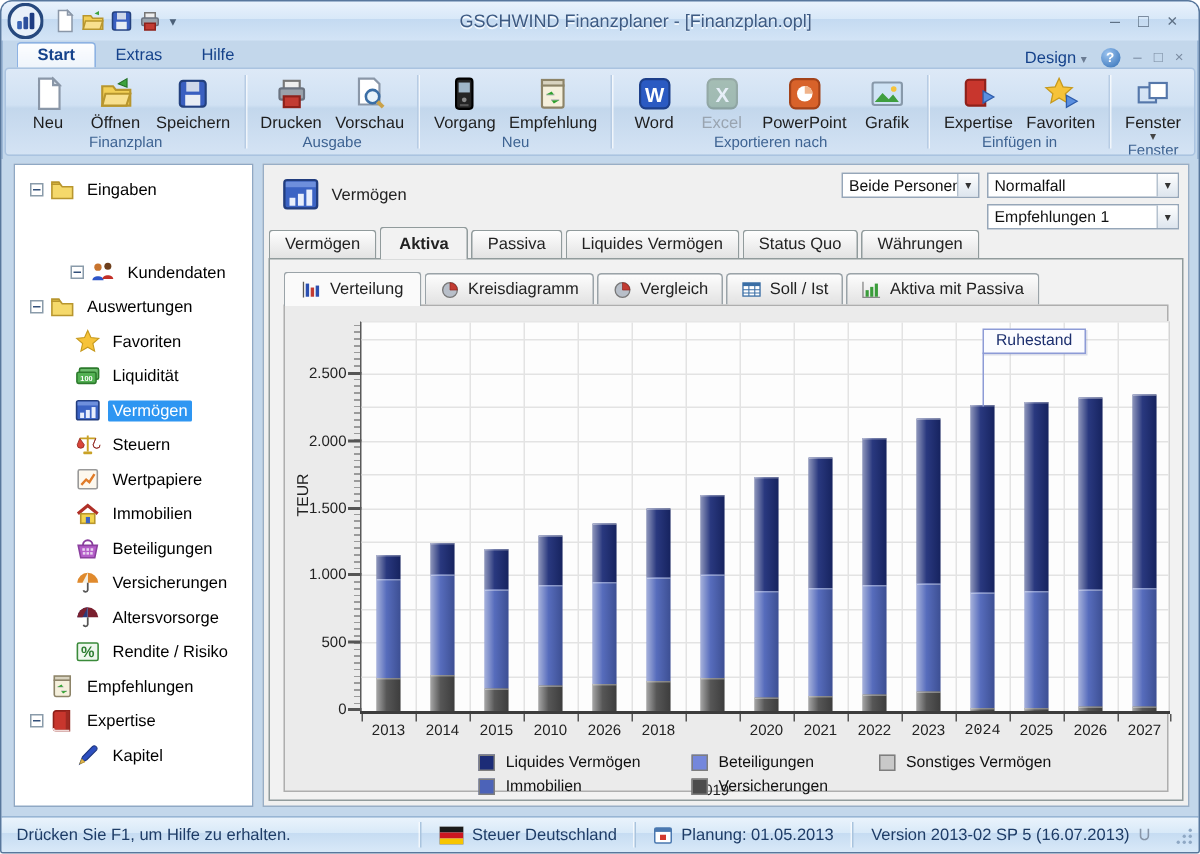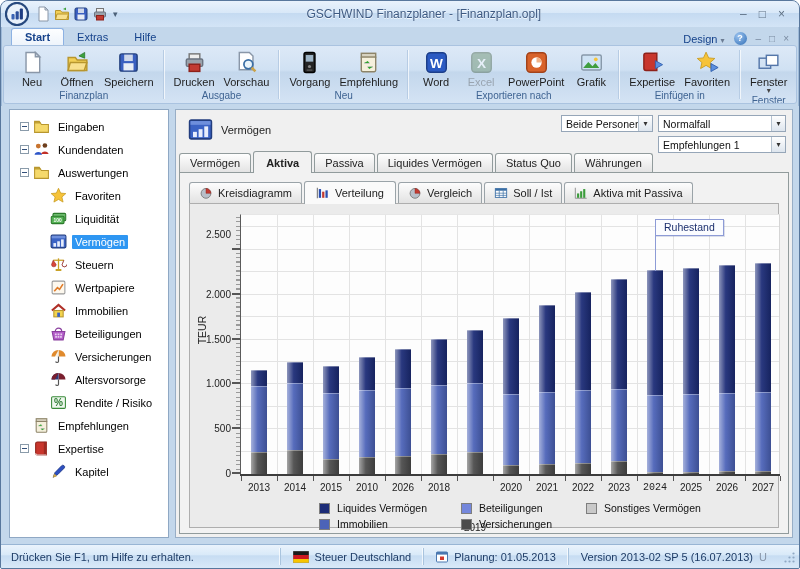--- a/index.html
+++ b/index.html
@@ -367,21 +367,21 @@
         <div class="titem" style="padding-left: 10px;">
           <span class="expander"></span>
           <span class="ticon">
             <svg viewBox="0 0 16 16">
               <path d="M1.5 4.5h5.2l1.3 1.6h6.5v7.4h-13z" fill="#f5d96b" stroke="#b8962e"></path>
               <path d="M1.5 4.5v-1.3h4.4l.8 1.3z" fill="#e8c84a" stroke="#b8962e"></path>
             </svg>
           </span>
           <span class="tlabel">Eingaben</span>
         </div>
-        <div class="titem" style="padding-left: 10px;">
+        <div class="titem" style="padding-left: 37px; margin-top: 32px;">
           <span class="expander"></span>
           <span class="ticon">
             <svg viewBox="0 0 16 16">
               <circle cx="5" cy="4.8" r="2.3" fill="#c8742f"></circle>
               <path d="M1.5 13c0-3.4 7-3.4 7 0z" fill="#2d55c8"></path>
               <circle cx="11.2" cy="4.2" r="2.2" fill="#6e3f1c"></circle>
               <path d="M7.8 12.3c0-3.2 6.8-3.2 6.8 0z" fill="#c23028"></path>
             </svg>
           </span>
           <span class="tlabel">Kundendaten</span>
@@ -581,39 +581,39 @@
       <div class="mp-tabs1" id="tabs1">
           <div class="tab1">Vermögen</div>
           <div class="tab1 active">Aktiva</div>
           <div class="tab1">Passiva</div>
           <div class="tab1">Liquides Vermögen</div>
           <div class="tab1">Status Quo</div>
           <div class="tab1">Währungen</div>
         </div>
       <div class="mp-content">
         <div class="mp-tabs2" id="tabs2">
-            <div class="tab2">
-              <span class="t2icon">
-                <svg viewBox="0 0 16 16">
-                  <circle cx="8" cy="8.4" r="5.6" fill="#b8bfc9" stroke="#777"></circle>
-                  <path d="M8 8.4V2.8a5.6 5.6 0 015.6 5.6z" fill="#c23b32" stroke="#8e211a" stroke-width=".5"></path>
-                </svg>
-              </span>
-              <span>Kreisdiagramm</span>
-            </div>
             <div class="tab2 active">
               <span class="t2icon">
                 <svg viewBox="0 0 16 16">
                   <path d="M1.5 2v12" stroke="#555"></path>
                   <rect x="3.2" y="3.5" width="2.6" height="10" fill="#2b4fb0"></rect>
                   <rect x="7" y="6.5" width="2.6" height="7" fill="#c23b32"></rect>
                   <rect x="10.8" y="5" width="2.6" height="8.5" fill="#2b4fb0"></rect>
                 </svg>
               </span>
               <span>Verteilung</span>
+            </div>
+            <div class="tab2">
+              <span class="t2icon">
+                <svg viewBox="0 0 16 16">
+                  <circle cx="8" cy="8.4" r="5.6" fill="#b8bfc9" stroke="#777"></circle>
+                  <path d="M8 8.4V2.8a5.6 5.6 0 015.6 5.6z" fill="#c23b32" stroke="#8e211a" stroke-width=".5"></path>
+                </svg>
+              </span>
+              <span>Kreisdiagramm</span>
             </div>
             <div class="tab2">
               <span class="t2icon">
                 <svg viewBox="0 0 16 16">
                   <circle cx="8" cy="8.4" r="5.6" fill="#b8bfc9" stroke="#777"></circle>
                   <path d="M8 8.4V2.8a5.6 5.6 0 015.6 5.6z" fill="#c23b32" stroke="#8e211a" stroke-width=".5"></path>
                 </svg>
               </span>
               <span>Vergleich</span>
             </div>
@@ -671,21 +671,21 @@
               <span class="yticklabel" style="bottom: -5px;">0</span>
               <div class="majortick" style="left: -9px; width: 9px; bottom: 0px;"></div>
               <span class="yticklabel" style="bottom: 39.8276px;">500</span>
               <div class="majortick" style="left: -9px; width: 9px; bottom: 44.8276px;"></div>
               <span class="yticklabel" style="bottom: 84.6552px;">1.000</span>
               <div class="majortick" style="left: -9px; width: 9px; bottom: 89.6552px;"></div>
               <span class="yticklabel" style="bottom: 129.483px;">1.500</span>
               <div class="majortick" style="left: -9px; width: 9px; bottom: 134.483px;"></div>
               <span class="yticklabel" style="bottom: 174.31px;">2.000</span>
               <div class="majortick" style="left: -9px; width: 9px; bottom: 179.31px;"></div>
-              <span class="yticklabel" style="bottom: 234px;">2.500</span>
+              <span class="yticklabel" style="bottom: 219px;">2.500</span>
               <div class="majortick" style="left: -9px; width: 9px; bottom: 224.138px;"></div>
               <div class="slot" style="left: 0px;">
                 <div class="bar">
                   <div class="seg" style="height: 21.5172px; background-color: rgb(76, 76, 76);"></div>
                   <div class="seg" style="height: 66.3448px; background-color: rgb(76, 99, 184);"></div>
                   <div class="seg" style="height: 16.5862px; background-color: rgb(28, 44, 119);"></div>
                 </div>
               </div>
               <div class="xlabel" style="left: 0px;">2013</div>
               <div class="xticks" style="left: 0px;"></div>

